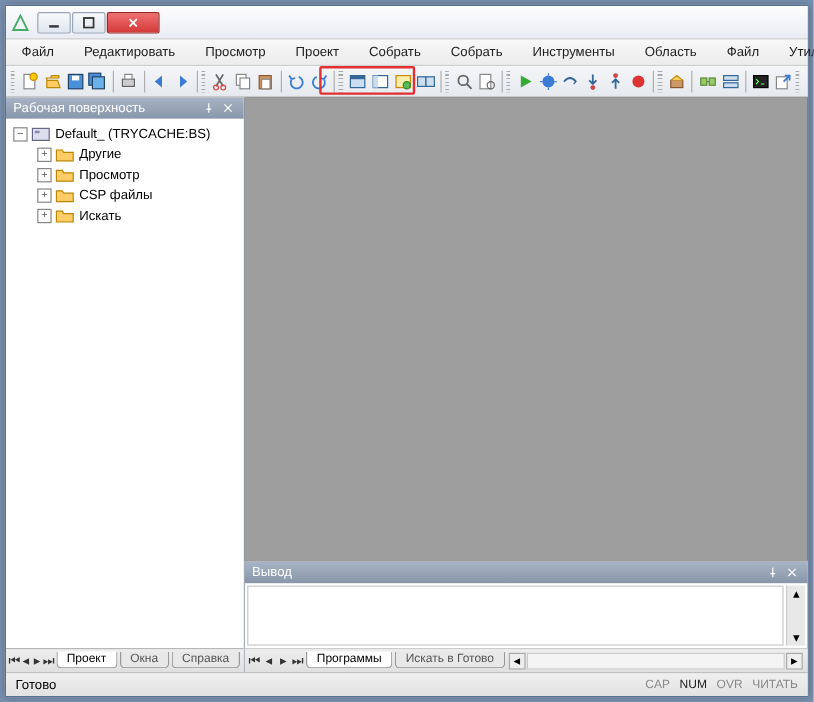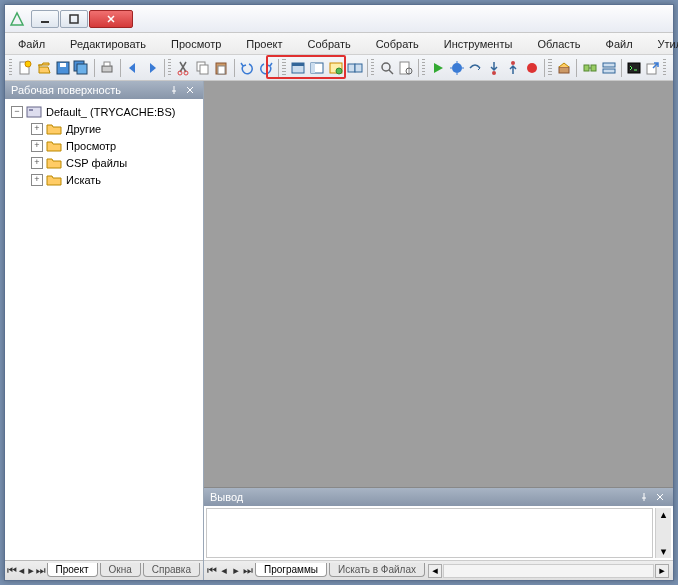--- a/index.html
+++ b/index.html
@@ -384,25 +384,33 @@
             <span>▴</span>
             <span>▾</span>
           </div>
         </div>
         <div class="outtabs">
           <span class="navbt">⏮</span>
           <span class="navbt">◂</span>
           <span class="navbt">▸</span>
           <span class="navbt">⏭</span>
           <span class="tab">Программы</span>
-          <span class="tab inactive">Искать в Файлах</span>
+          <span class="tab inactive">Искать в Готово</span>
           <div class="hscroll">
             <span class="sbtn">◂</span>
             <span class="track"></span>
             <span class="sbtn">▸</span>
           </div>
         </div>
       </div>
     </div>
   </div>
 
+  <div class="statusbar">
+    <span>Готово</span>
+    <span class="sp"></span>
+    <span class="ind">CAP</span>
+    <span class="ind on">NUM</span>
+    <span class="ind">OVR</span>
+    <span class="ind">ЧИТАТЬ</span>
+  </div>
 
 </div>
 
 </body></html>

